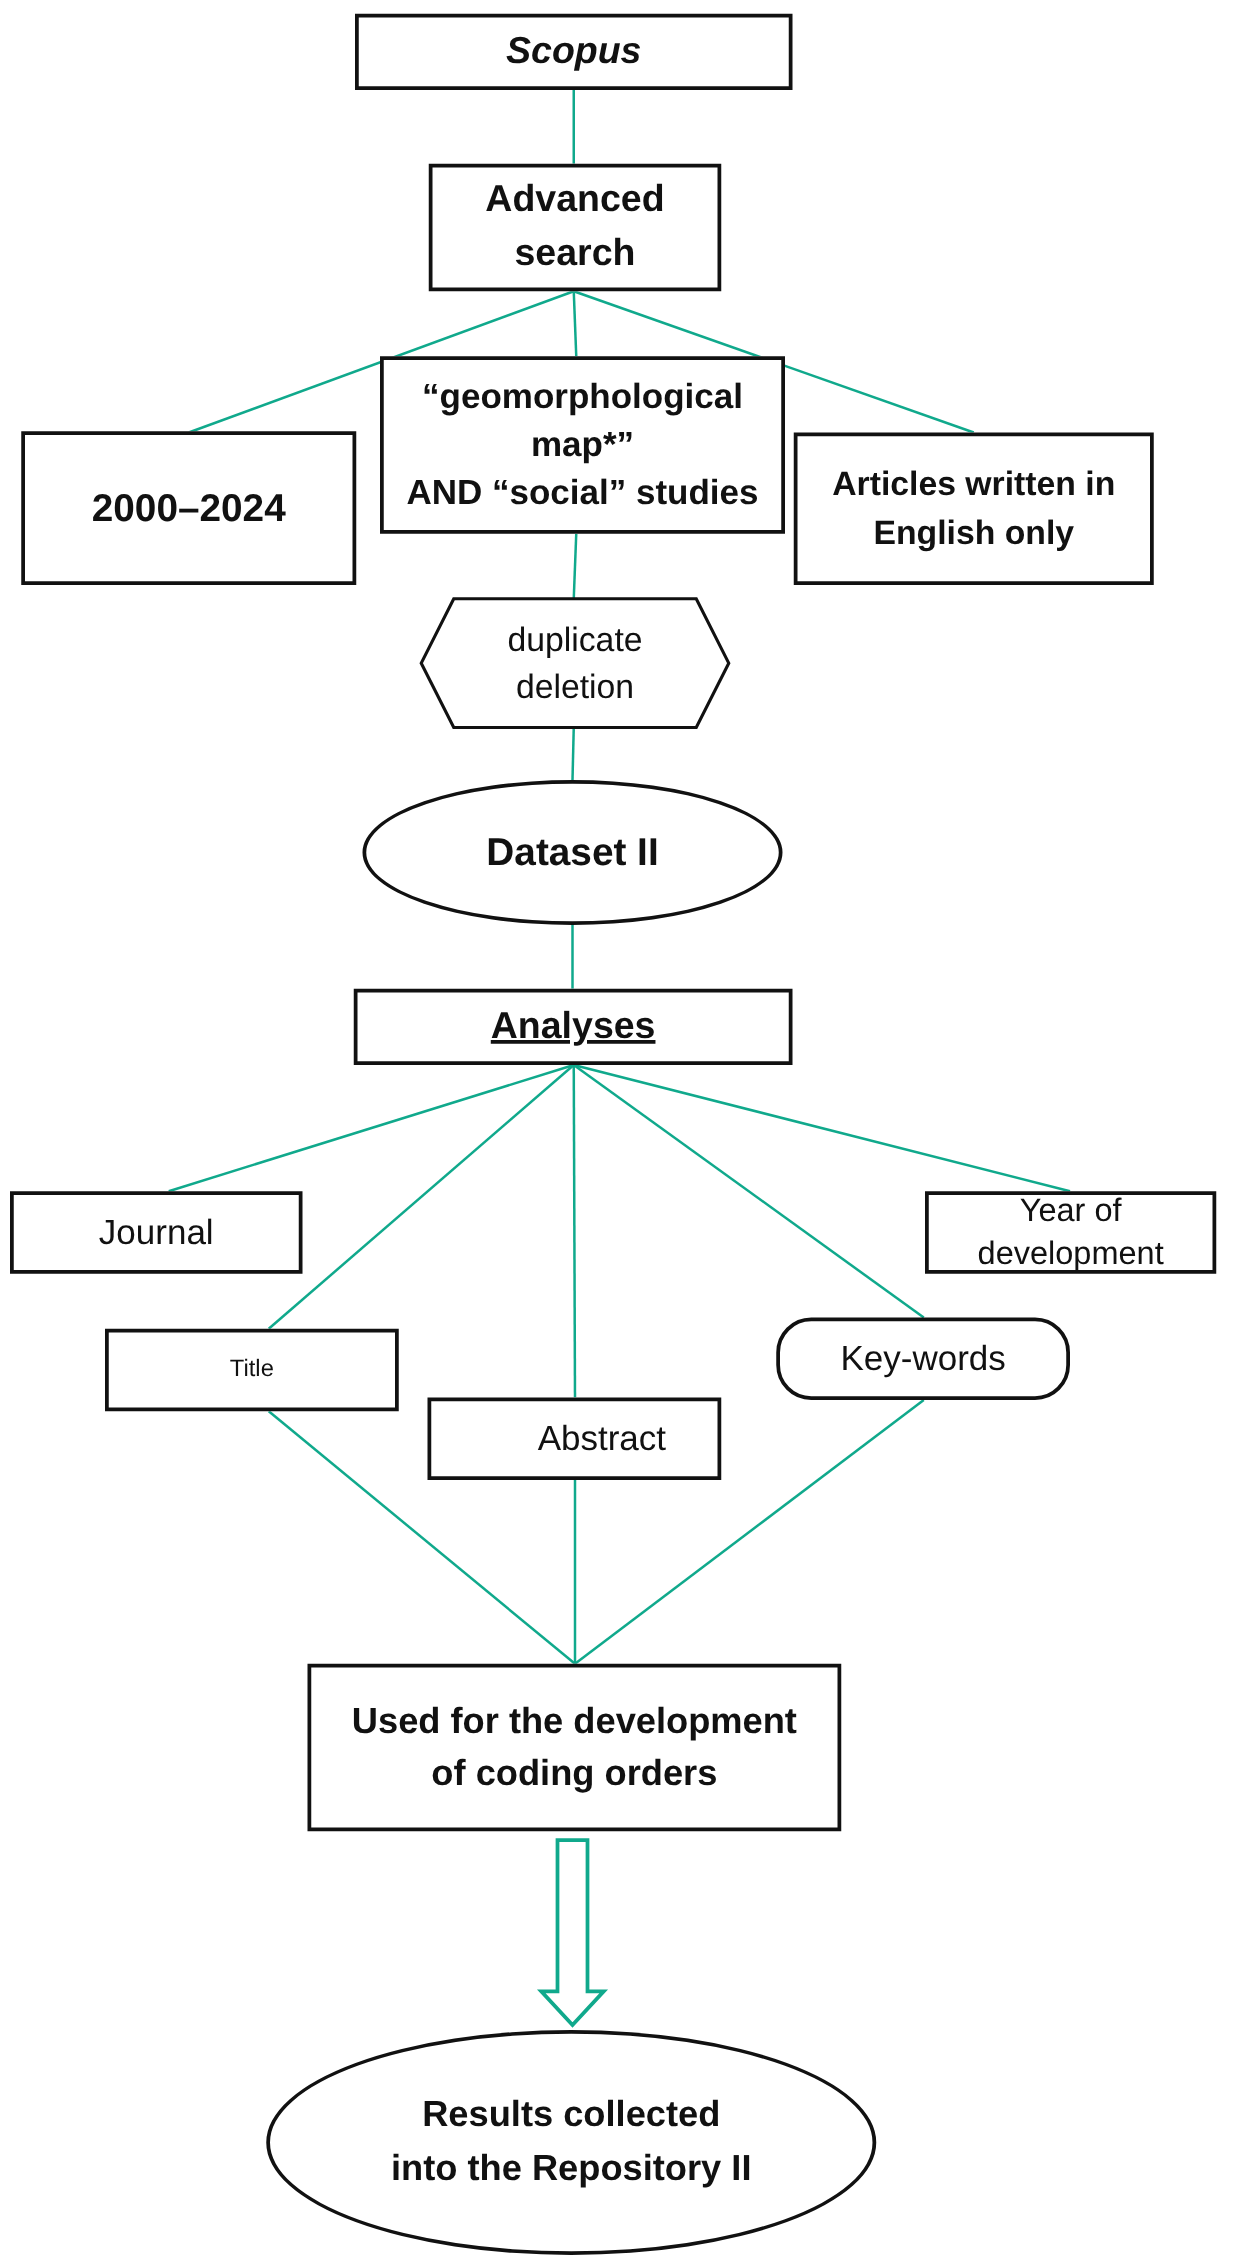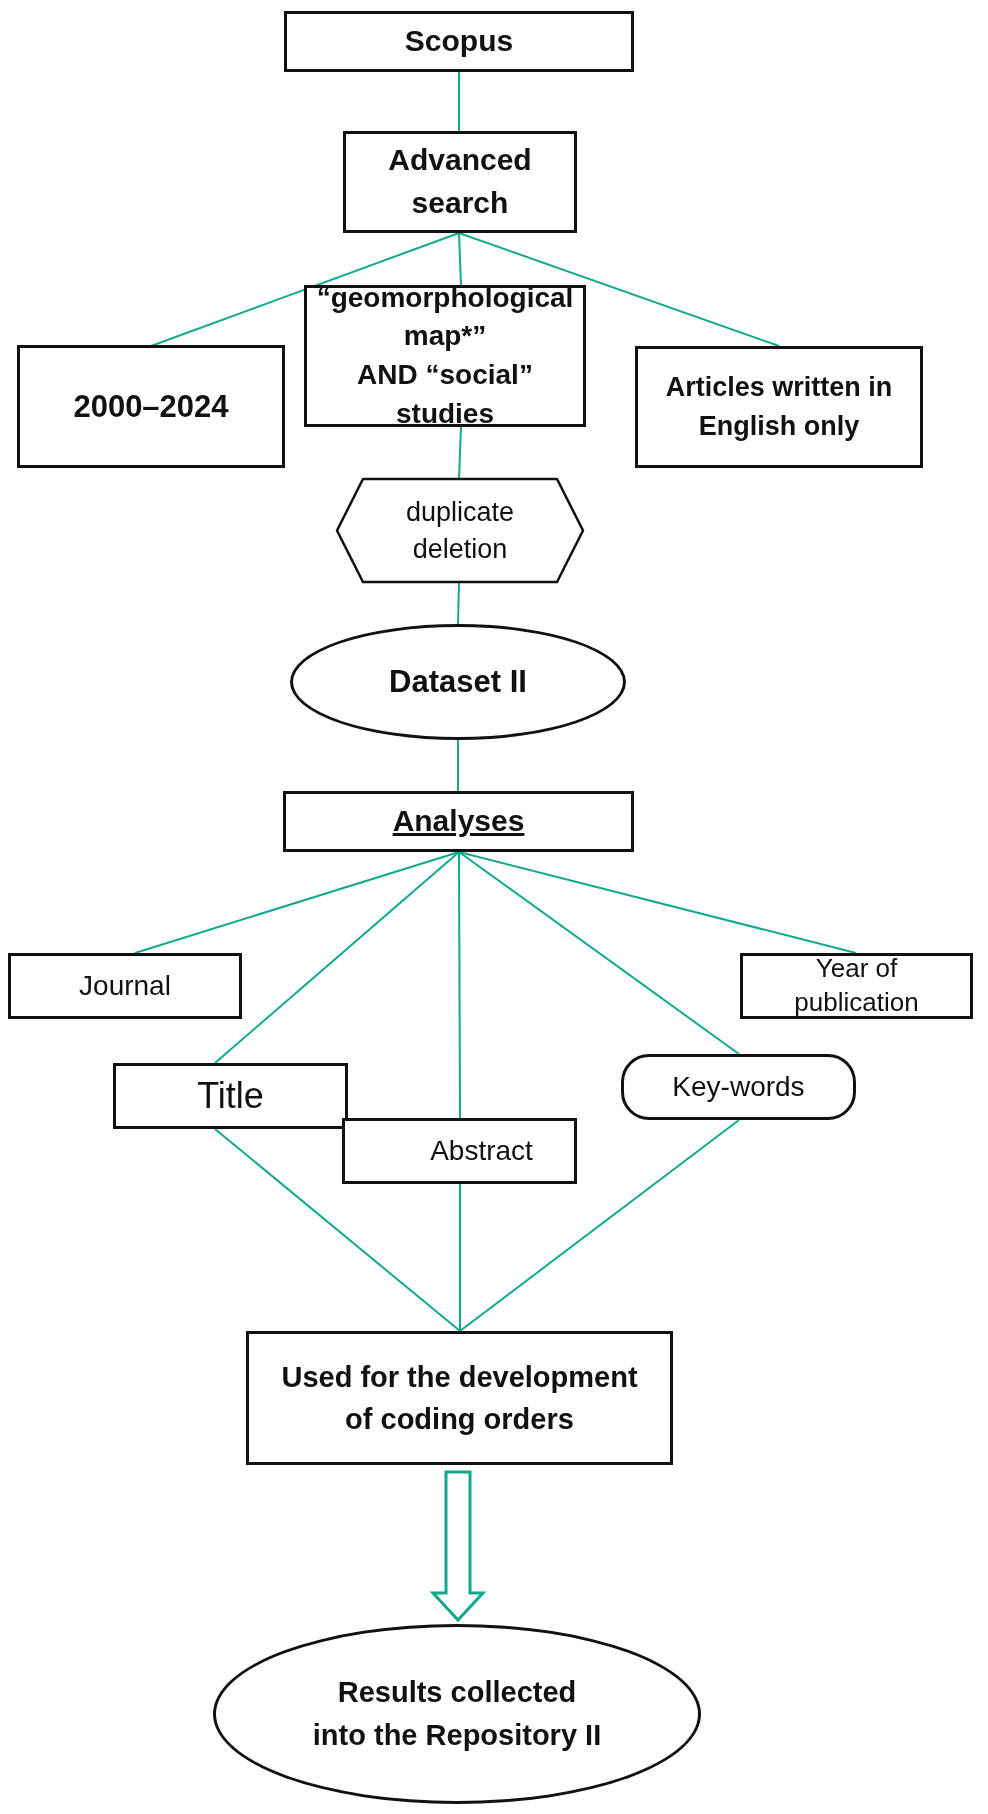--- a/index.html
+++ b/index.html
@@ -32,30 +32,30 @@
     border:3px solid var(--ink);
   }
   .ellipse{
     background:var(--paper);
     border:3px solid var(--ink);
     border-radius:50%;
   }
   .plain{background:transparent;border:none;}
   .b{font-weight:700;}
   
-  .n-scopus   {left:284px;top:11px;  width:350px;height:61px; font-size:30px;}
+  .n-scopus   {left:284px;top:11px;  width:350px;height:61px; font-size:30px;font-style:italic;}
   .n-advanced {left:343px;top:131px; width:234px;height:102px;font-size:30px;line-height:1.42;}
   .n-years    {left:17px; top:345px; width:268px;height:123px;font-size:31px;}
-  .n-query    {left:304px;top:285px; width:282px;height:142px;font-size:28px;line-height:1.38;}
+  .n-query    {left:304px;top:285px; width:324px;height:142px;font-size:28px;line-height:1.38;}
   .n-language {left:635px;top:346px; width:288px;height:122px;font-size:27px;line-height:1.45;}
   .n-duplicate{left:337px;top:479px; width:246px;height:103px;font-size:27px;}
   .n-dataset  {left:290px;top:624px; width:336px;height:116px;font-size:31px;}
   .n-analyses {left:283px;top:791px; width:351px;height:61px; font-size:30px;text-decoration:underline;}
   .n-journal  {left:8px; top:953px; width:234px;height:66px; font-size:28px;}
-  .n-title    {left:113px; top:1063px;width:235px;height:66px; font-size:36px;}
+  .n-title    {left:84px; top:1063px;width:235px;height:66px; font-size:19px;}
   .n-abstract {left:342px;top:1118px;width:235px;height:66px; font-size:28px;padding-left:44px;}
   .n-keywords {left:621px;top:1054px;width:235px;height:66px; font-size:28px;border-radius:28px;}
   .n-yearpub  {left:740px;top:953px; width:233px;height:66px; font-size:26px;line-height:1.3;}
   .n-coding   {left:246px;top:1331px;width:427px;height:134px;font-size:29px;line-height:1.45;}
   .n-results  {left:213px;top:1624px;width:488px;height:180px;font-size:29px;line-height:1.5;}
 </style>
 </head>
 <body>
 
 <div id="canvas">
@@ -93,19 +93,19 @@
 English only</div>
   <div class="node plain n-duplicate">duplicate
 deletion</div>
   <div class="node ellipse b n-dataset">Dataset II</div>
   <div class="node rect b n-analyses">Analyses</div>
   <div class="node rect n-journal">Journal</div>
   <div class="node rect n-title">Title</div>
   <div class="node rect n-abstract">Abstract</div>
   <div class="node rect n-keywords">Key-words</div>
   <div class="node rect n-yearpub">Year of
-publication</div>
+development</div>
   <div class="node rect b n-coding">Used for the development
 of coding orders</div>
   <div class="node ellipse b n-results">Results collected
 into the Repository II</div>
 
 </div>
 
 </body></html>

